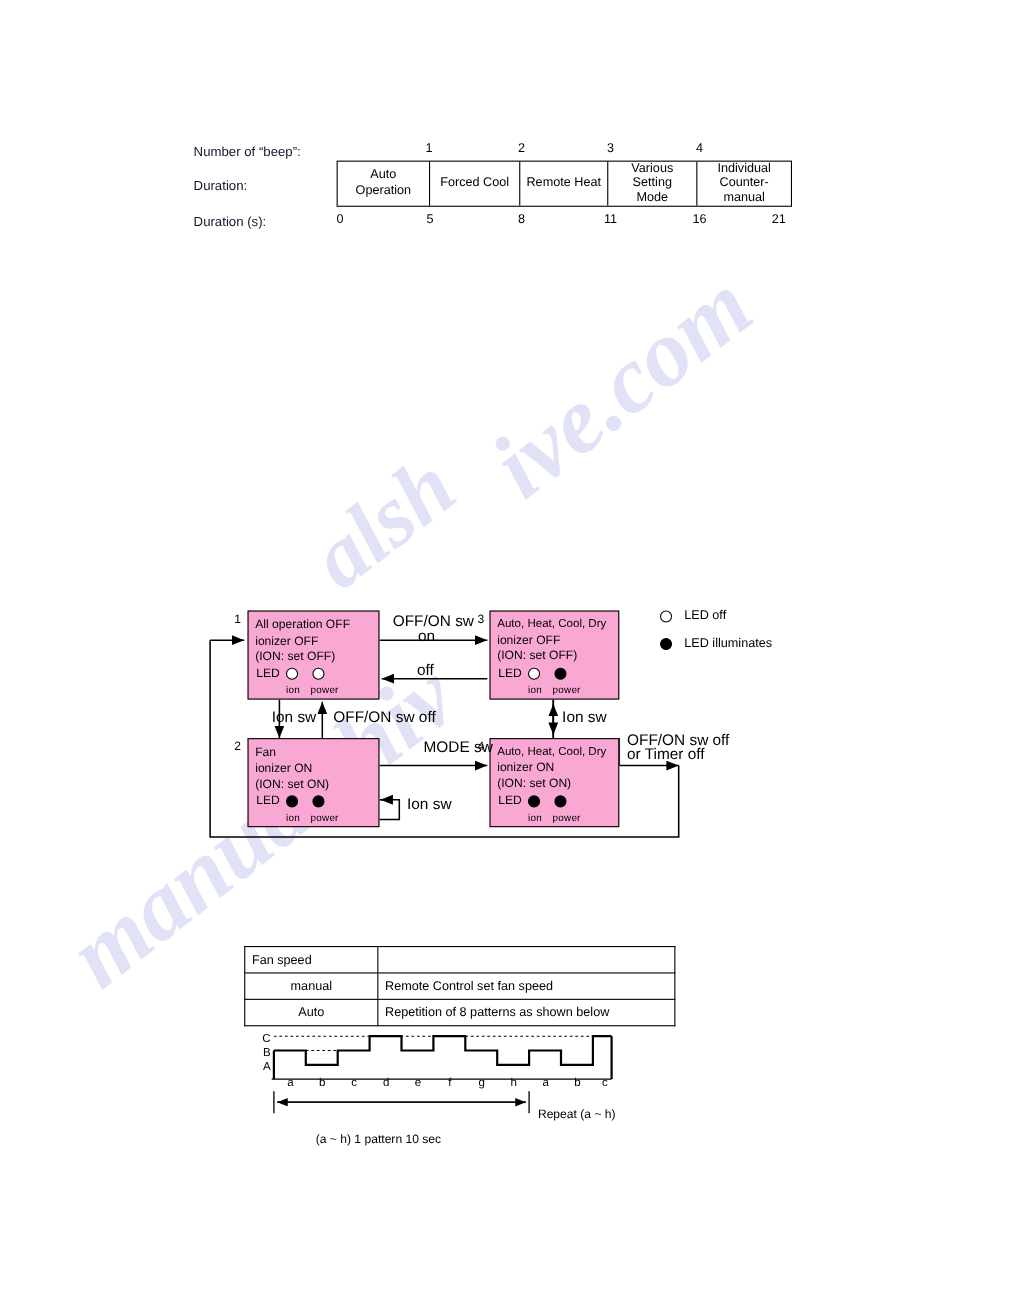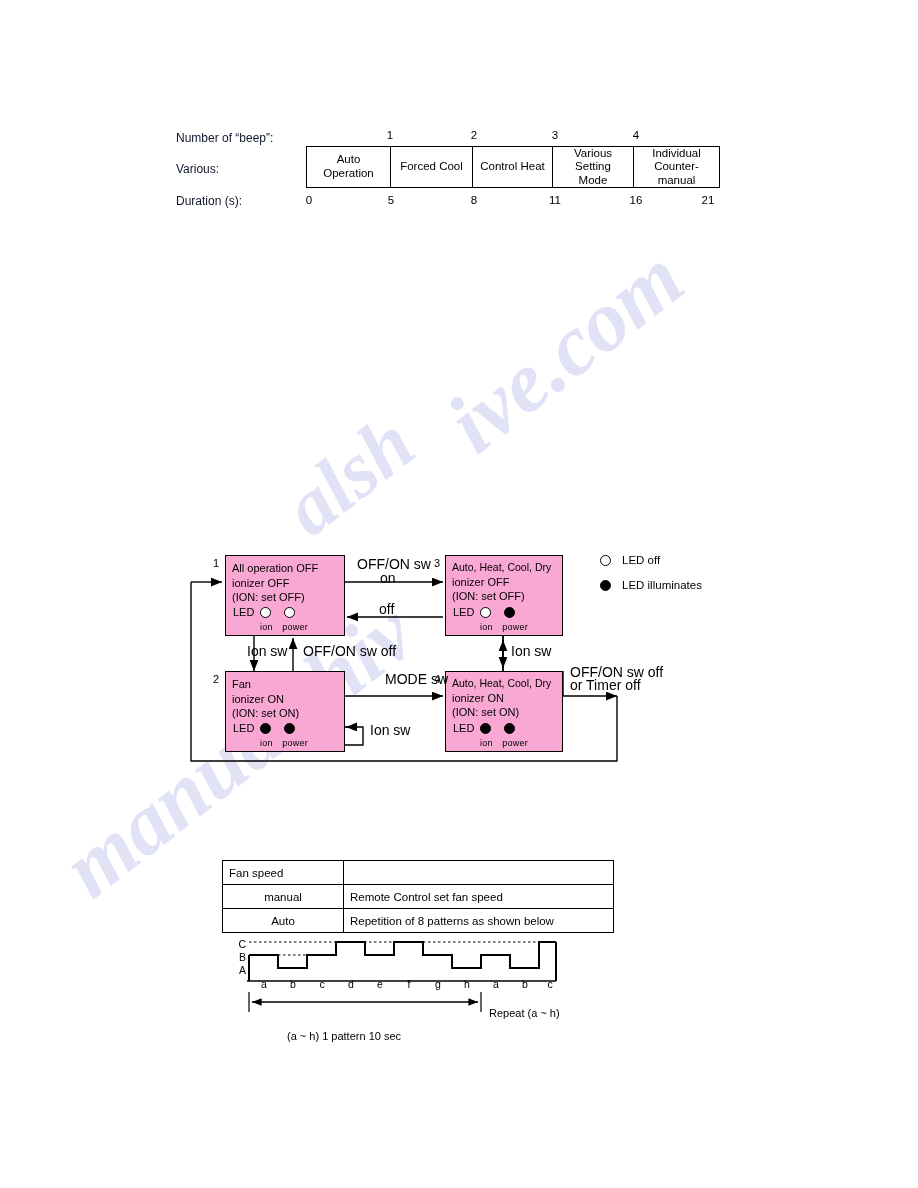--- a/index.html
+++ b/index.html
@@ -174,21 +174,21 @@
   <div class="wm-text wm-a">ive.com</div>
   <div class="wm-text wm-b">manualshiv</div>
   <div class="wm-text wm-c">alsh</div>
 </div>
 
 <div class="sheet">
 
   <div id="beep-section">
 
     <div class="beep-rowlabel" id="beep-label-number">Number of “beep”:</div>
-    <div class="beep-rowlabel" id="beep-label-function">Various:</div>
+    <div class="beep-rowlabel" id="beep-label-function">Duration:</div>
     <div class="beep-rowlabel" id="beep-label-duration">Duration (s):</div>
 
     <div class="beep-tick beep-num abs" style="left:378px;">1</div>
     <div class="beep-tick beep-num abs" style="left:462px;">2</div>
     <div class="beep-tick beep-num abs" style="left:543px;">3</div>
     <div class="beep-tick beep-num abs" style="left:624px;">4</div>
 
     <div class="beep-table">
       <div class="beep-cell" style="width:84px;">
         <div>
@@ -196,21 +196,21 @@
           <div>Operation</div>
         </div>
       </div>
       <div class="beep-cell" style="width:82px;">
         <div>
           <div>Forced Cool</div>
         </div>
       </div>
       <div class="beep-cell" style="width:80px;">
         <div>
-          <div>Control Heat</div>
+          <div>Remote Heat</div>
         </div>
       </div>
       <div class="beep-cell" style="width:81px;">
         <div>
           <div>Various</div>
           <div>Setting</div>
           <div>Mode</div>
         </div>
       </div>
       <div class="beep-cell" style="width:85px;">

